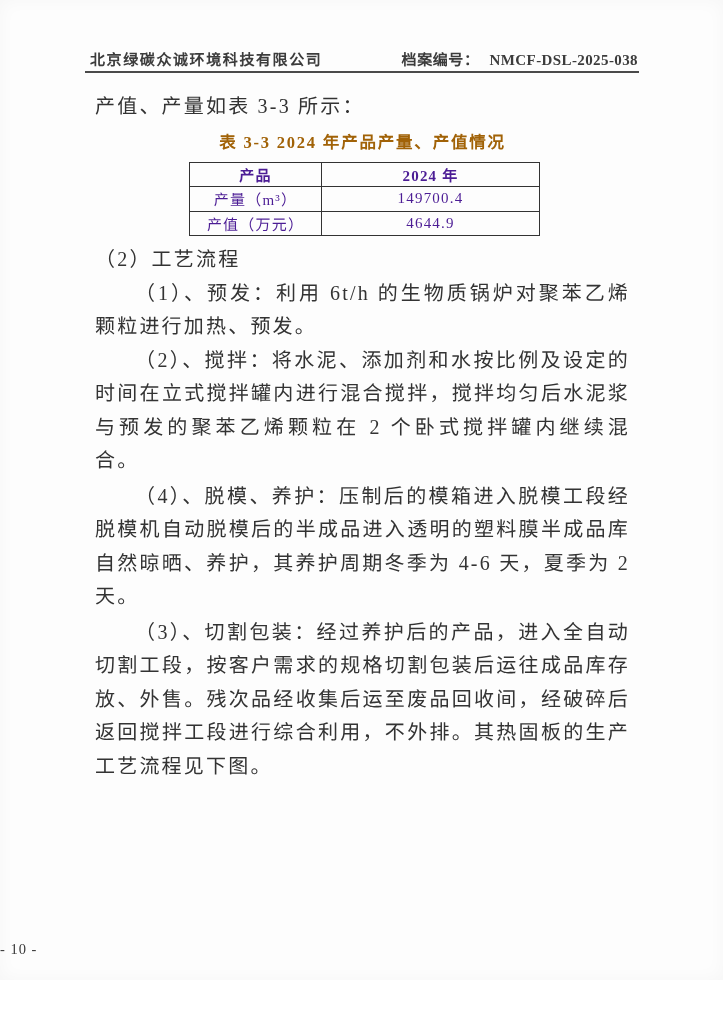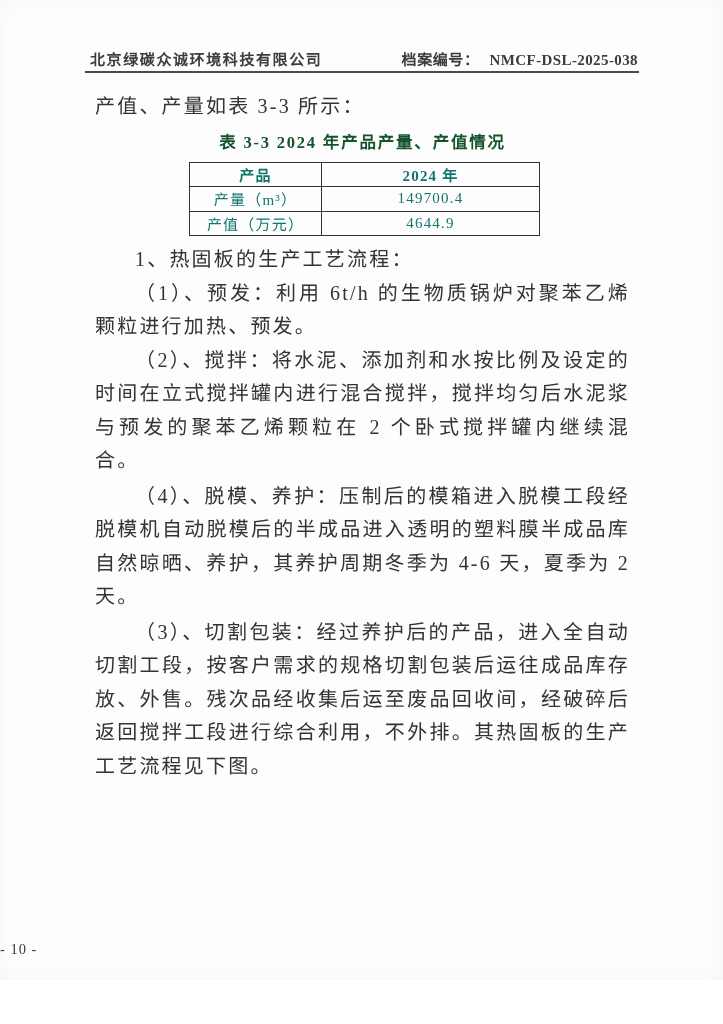--- a/index.html
+++ b/index.html
@@ -60,38 +60,38 @@
   }
   .para.indent { text-indent: 2em; }
   .para.step { margin-top: 2px; }
   .table-title {
     margin: 5px 0 5px 0;
     font-size: 16.5px;
     font-weight: bold;
     text-align: center;
     letter-spacing: 1.8px;
     line-height: 28px;
-    color: #14532d;
+    color: #a16207;
   }
   
   table.prod {
     border-collapse: collapse;
     margin: 5px 0 7px 94px;
     table-layout: fixed;
     width: 350px;
   }
   table.prod th, table.prod td {
     border: 1.4px solid #333333;
     height: 23.5px;
     text-align: center;
     vertical-align: middle;
     padding: 0;
     font-size: 15px;
     letter-spacing: 1.2px;
-    color: #0f766e;
+    color: #4c1d95;
   }
   table.prod th { font-weight: bold; }
   table.prod col.c1 { width: 132px; }
   table.prod col.c2 { width: 218px; }
   
   .footer {
     position: absolute;
     left: 0;
     right: 0;
     top: 941px;
@@ -133,23 +133,23 @@
           <td>产量（m³）</td>
           <td>149700.4</td>
         </tr>
         <tr>
           <td>产值（万元）</td>
           <td>4644.9</td>
         </tr>
       </tbody>
     </table>
 
+    <p class="para">（2）工艺流程</p>
 
 
-    <p class="para indent">1、热固板的生产工艺流程：</p>
 
     <p class="para indent">（1）、预发：利用 6t/h 的生物质锅炉对聚苯乙烯颗粒进行加热、预发。</p>
 
     <p class="para indent">（2）、搅拌：将水泥、添加剂和水按比例及设定的时间在立式搅拌罐内进行混合搅拌，搅拌均匀后水泥浆与预发的聚苯乙烯颗粒在 2 个卧式搅拌罐内继续混合。</p>
 
 
     <p class="para indent step">（4）、脱模、养护：压制后的模箱进入脱模工段经脱模机自动脱模后的半成品进入透明的塑料膜半成品库自然晾晒、养护，其养护周期冬季为 4-6 天，夏季为 2 天。</p>
 
     <p class="para indent step">（3）、切割包装：经过养护后的产品，进入全自动切割工段，按客户需求的规格切割包装后运往成品库存放、外售。残次品经收集后运至废品回收间，经破碎后返回搅拌工段进行综合利用，不外排。其热固板的生产工艺流程见下图。</p>
 

